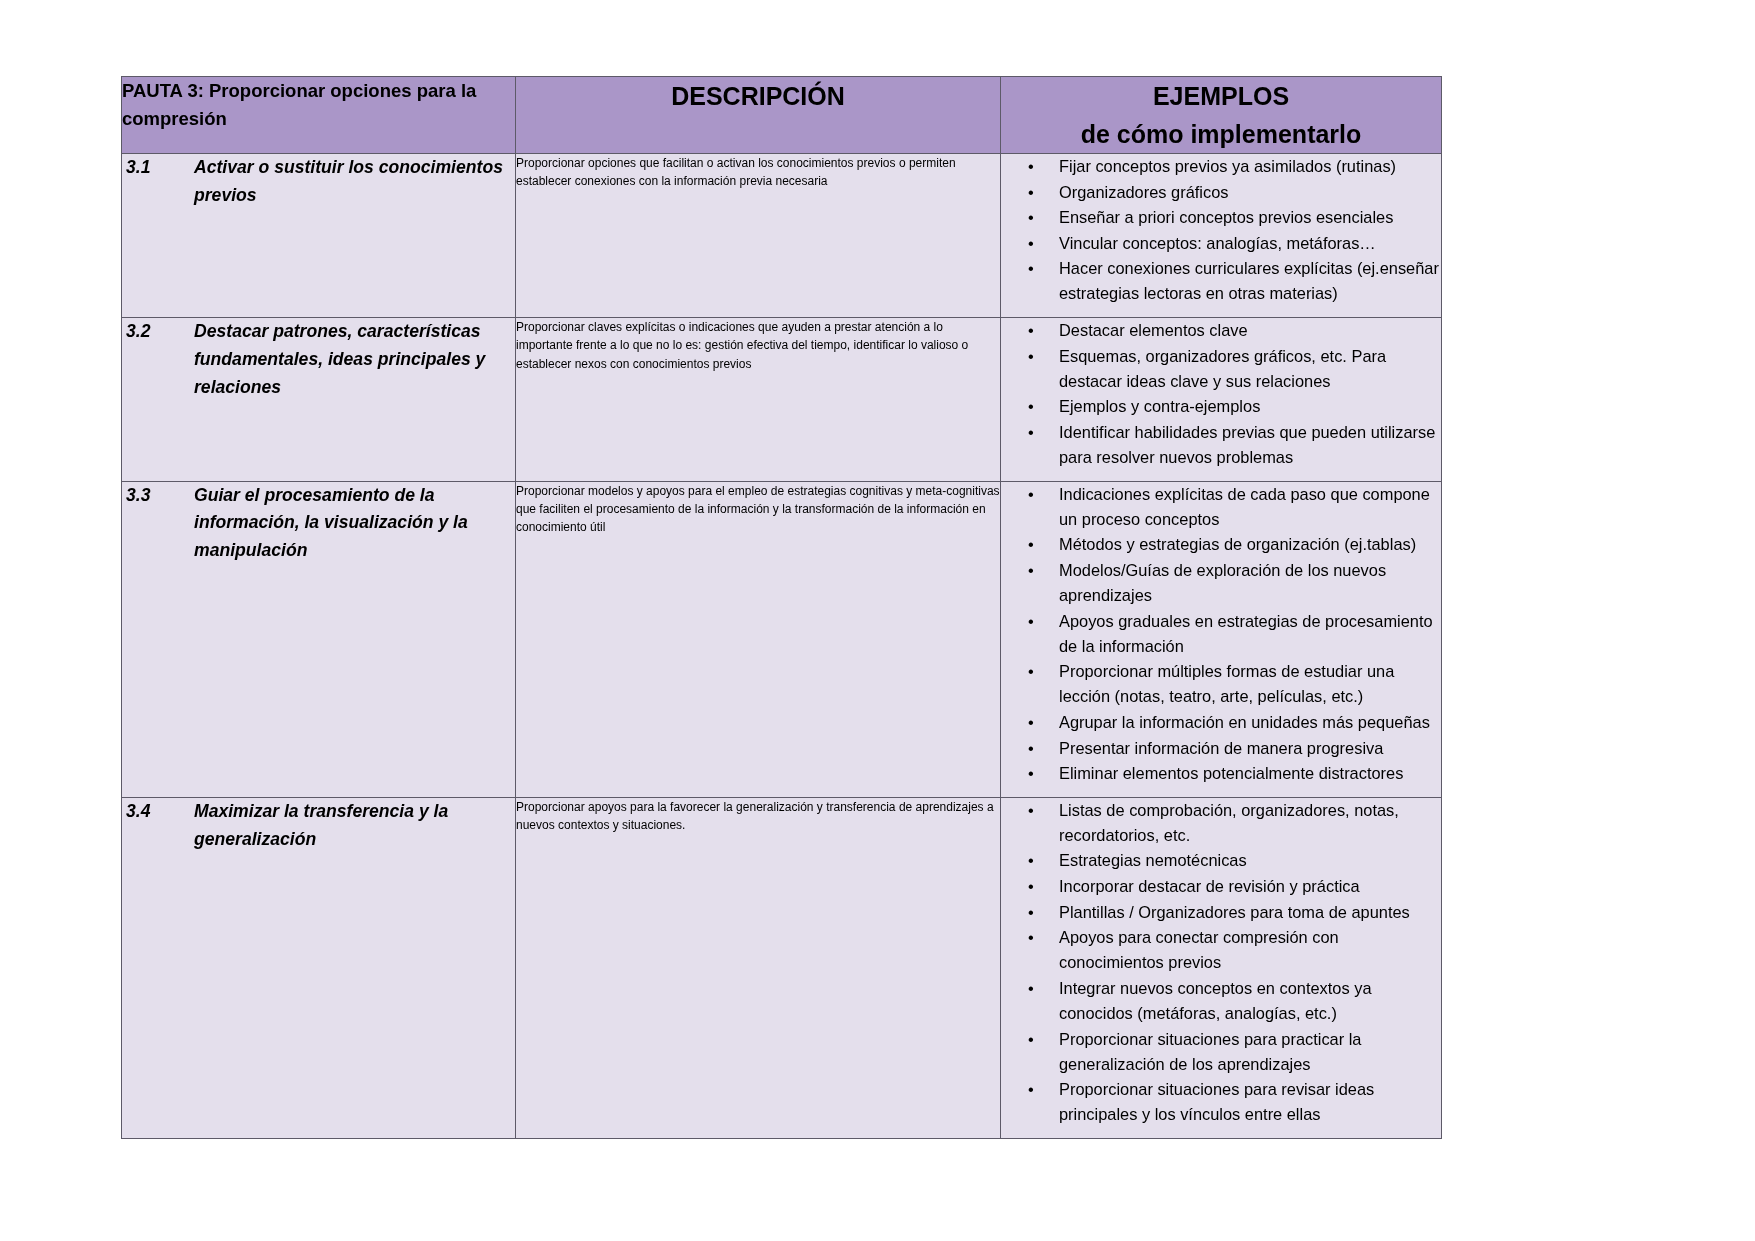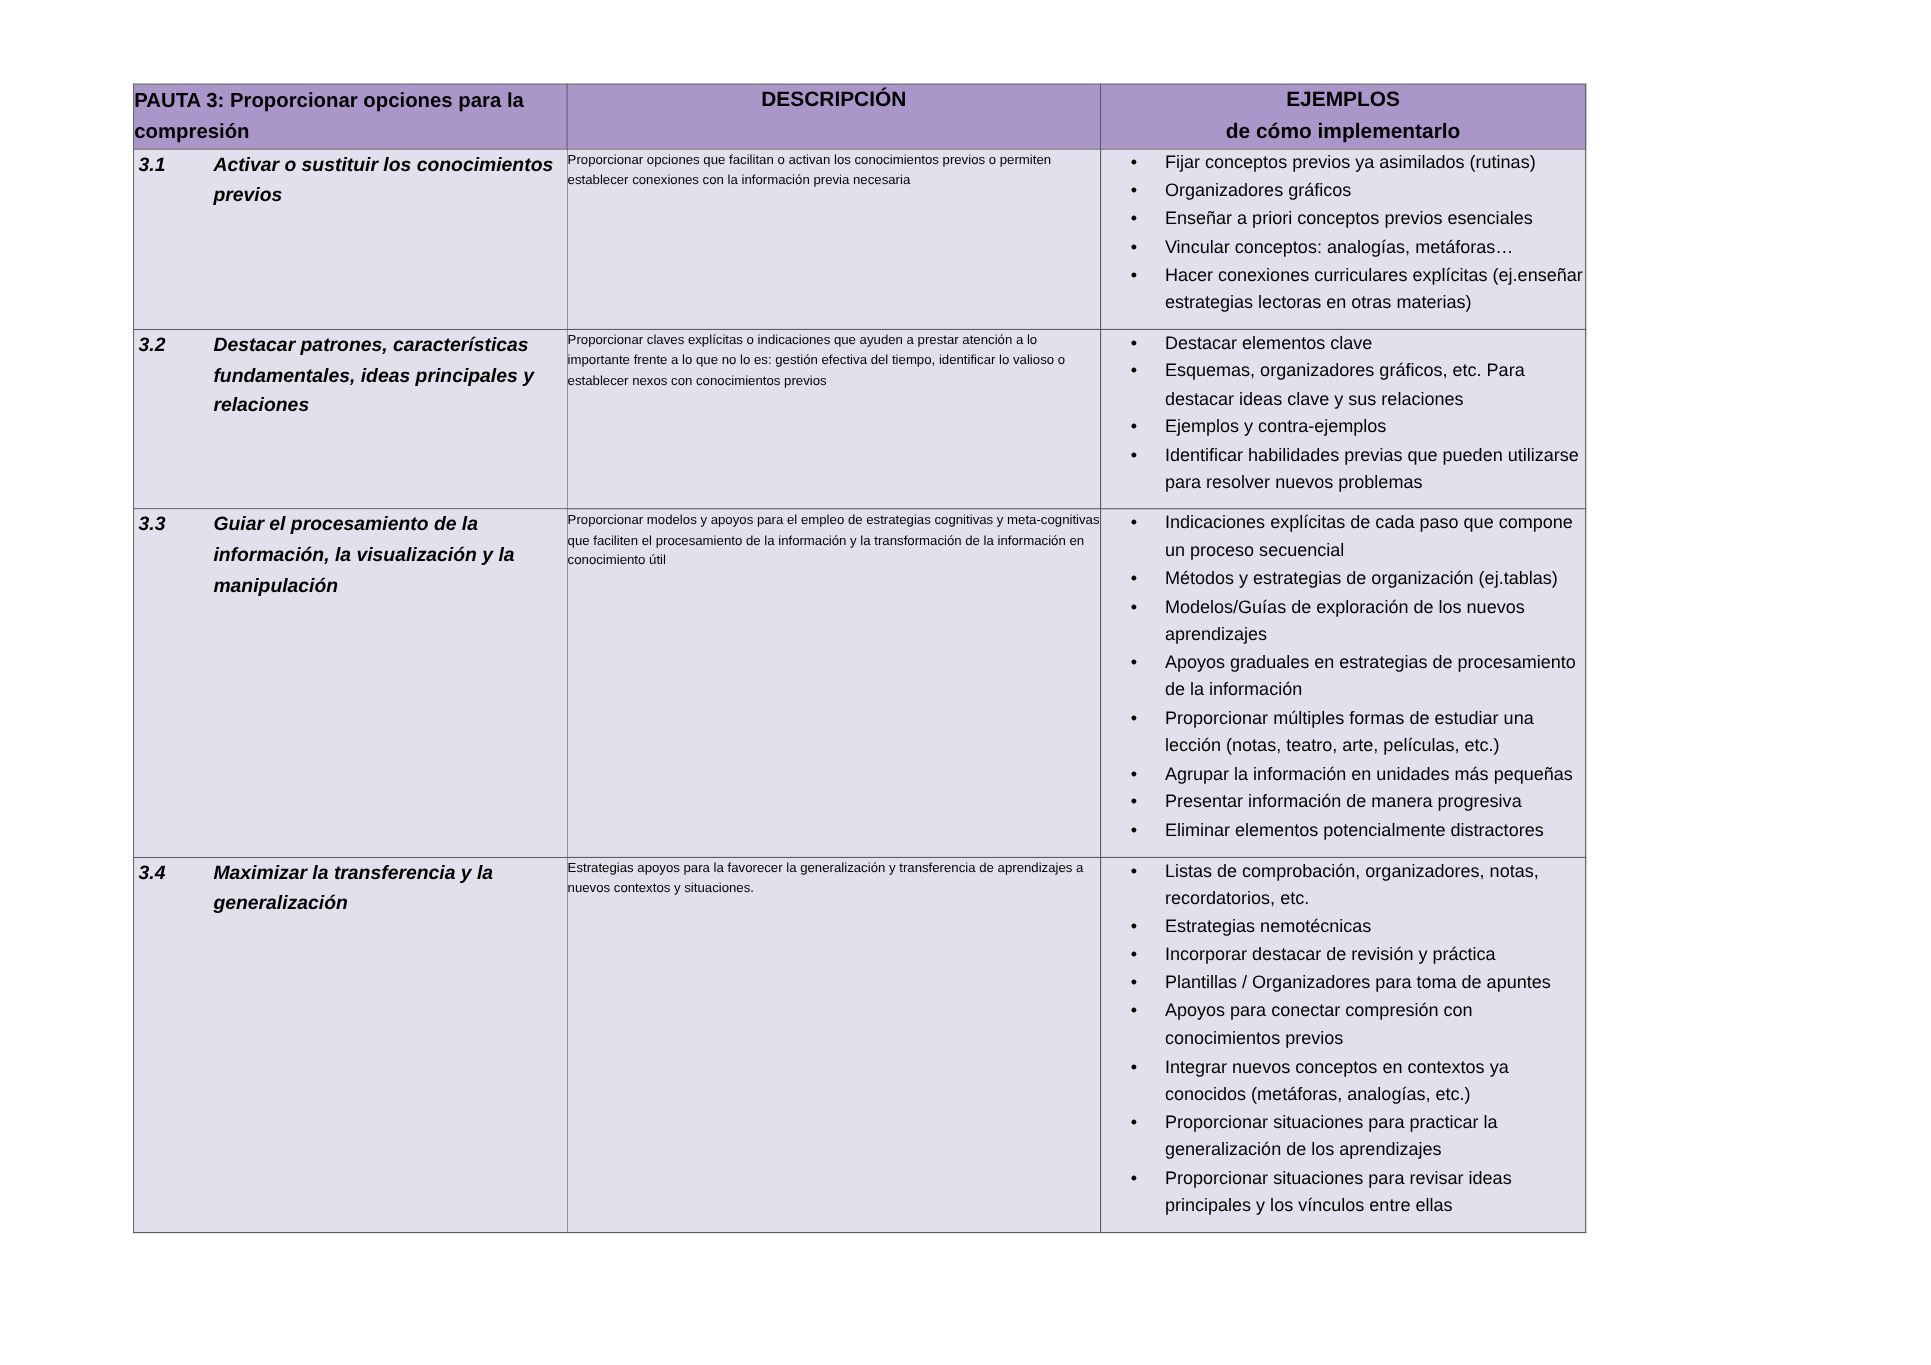--- a/index.html
+++ b/index.html
@@ -47,21 +47,21 @@
     background: #aa96c8 !important;
     padding: 7px 8px 9px 8px;
   }
   .hdr-left {
     font-size: 18.5px;
     font-weight: bold;
     line-height: 1.52;
     text-align: left;
   }
   .hdr-center {
-    font-size: 19px;
+    font-size: 25px;
     font-weight: bold;
     line-height: 1.52;
     text-align: center;
   }
   .hdr-center .sub {
     display: block;
   }
 
   
   .crit-cell {
@@ -198,41 +198,41 @@
           <td class="crit-cell">
             <div class="crit-inner">
               <div class="crit-text"><span class="crit-num">3.3</span><span>Guiar el procesamiento de la información, la visualización y la manipulación</span></div>
             </div>
           </td>
           <td class="desc-cell">
             <div class="desc-text">Proporcionar modelos y apoyos para el empleo de estrategias cognitivas y meta-cognitivas que faciliten el procesamiento de la información y la transformación de la información en conocimiento útil</div>
           </td>
           <td class="exam-cell">
             <ul class="ex-list">
-              <li><span class="bullet">•</span><span>Indicaciones explícitas de cada paso que compone un proceso secuencial</span></li>
+              <li><span class="bullet">•</span><span>Indicaciones explícitas de cada paso que compone un proceso conceptos</span></li>
               <li><span class="bullet">•</span><span>Métodos y estrategias de organización (ej.tablas)</span></li>
               <li><span class="bullet">•</span><span>Modelos/Guías de exploración de los nuevos aprendizajes</span></li>
               <li><span class="bullet">•</span><span>Apoyos graduales en estrategias de  procesamiento de la información</span></li>
               <li><span class="bullet">•</span><span>Proporcionar múltiples formas de estudiar una lección (notas, teatro, arte, películas, etc.)</span></li>
               <li><span class="bullet">•</span><span>Agrupar la información en  unidades más pequeñas</span></li>
               <li><span class="bullet">•</span><span>Presentar información de manera progresiva</span></li>
               <li><span class="bullet">•</span><span>Eliminar elementos potencialmente distractores</span></li>
             </ul>
             <div class="pad-bottom-sm"></div>
           </td>
         </tr>
 
         <tr>
           <td class="crit-cell">
             <div class="crit-inner">
               <div class="crit-text"><span class="crit-num">3.4</span><span>Maximizar la transferencia y la generalización</span></div>
             </div>
           </td>
           <td class="desc-cell">
-            <div class="desc-text">Estrategias apoyos para la favorecer la generalización y transferencia de aprendizajes a nuevos contextos y situaciones.</div>
+            <div class="desc-text">Proporcionar apoyos para la favorecer la generalización y transferencia de aprendizajes a nuevos contextos y situaciones.</div>
           </td>
           <td class="exam-cell">
             <ul class="ex-list">
               <li><span class="bullet">•</span><span>Listas de comprobación, organizadores, notas, recordatorios, etc.</span></li>
               <li><span class="bullet">•</span><span>Estrategias nemotécnicas</span></li>
               <li><span class="bullet">•</span><span>Incorporar destacar de revisión y práctica</span></li>
               <li><span class="bullet">•</span><span>Plantillas / Organizadores para toma de apuntes</span></li>
               <li><span class="bullet">•</span><span>Apoyos para conectar compresión con conocimientos previos</span></li>
               <li><span class="bullet">•</span><span>Integrar nuevos conceptos en contextos ya conocidos (metáforas, analogías, etc.)</span></li>
               <li><span class="bullet">•</span><span>Proporcionar situaciones para practicar la generalización de los aprendizajes</span></li>

